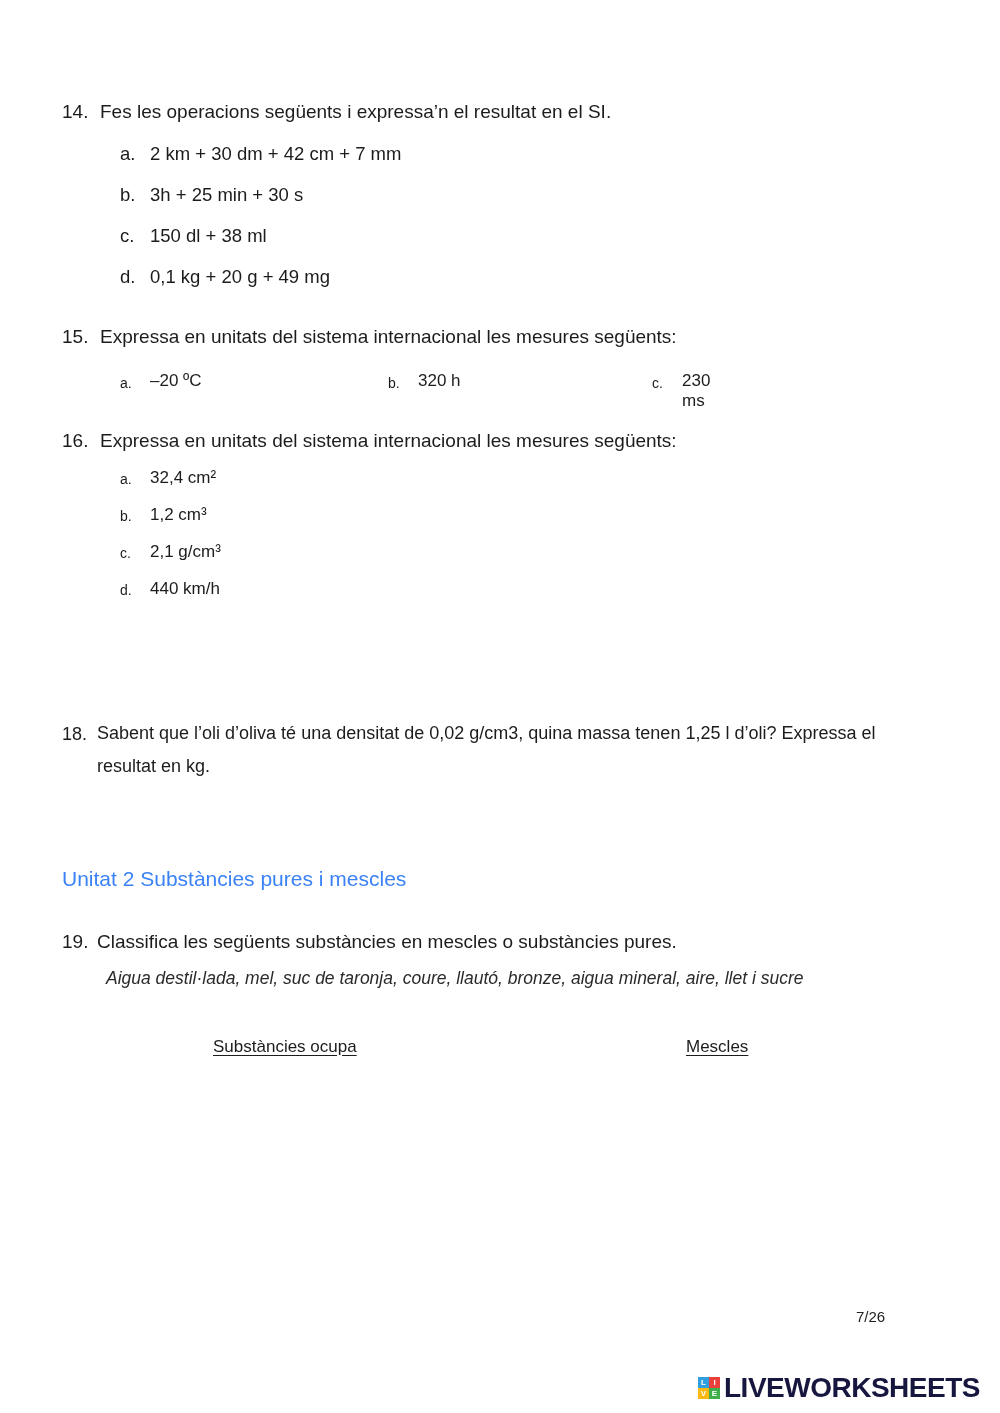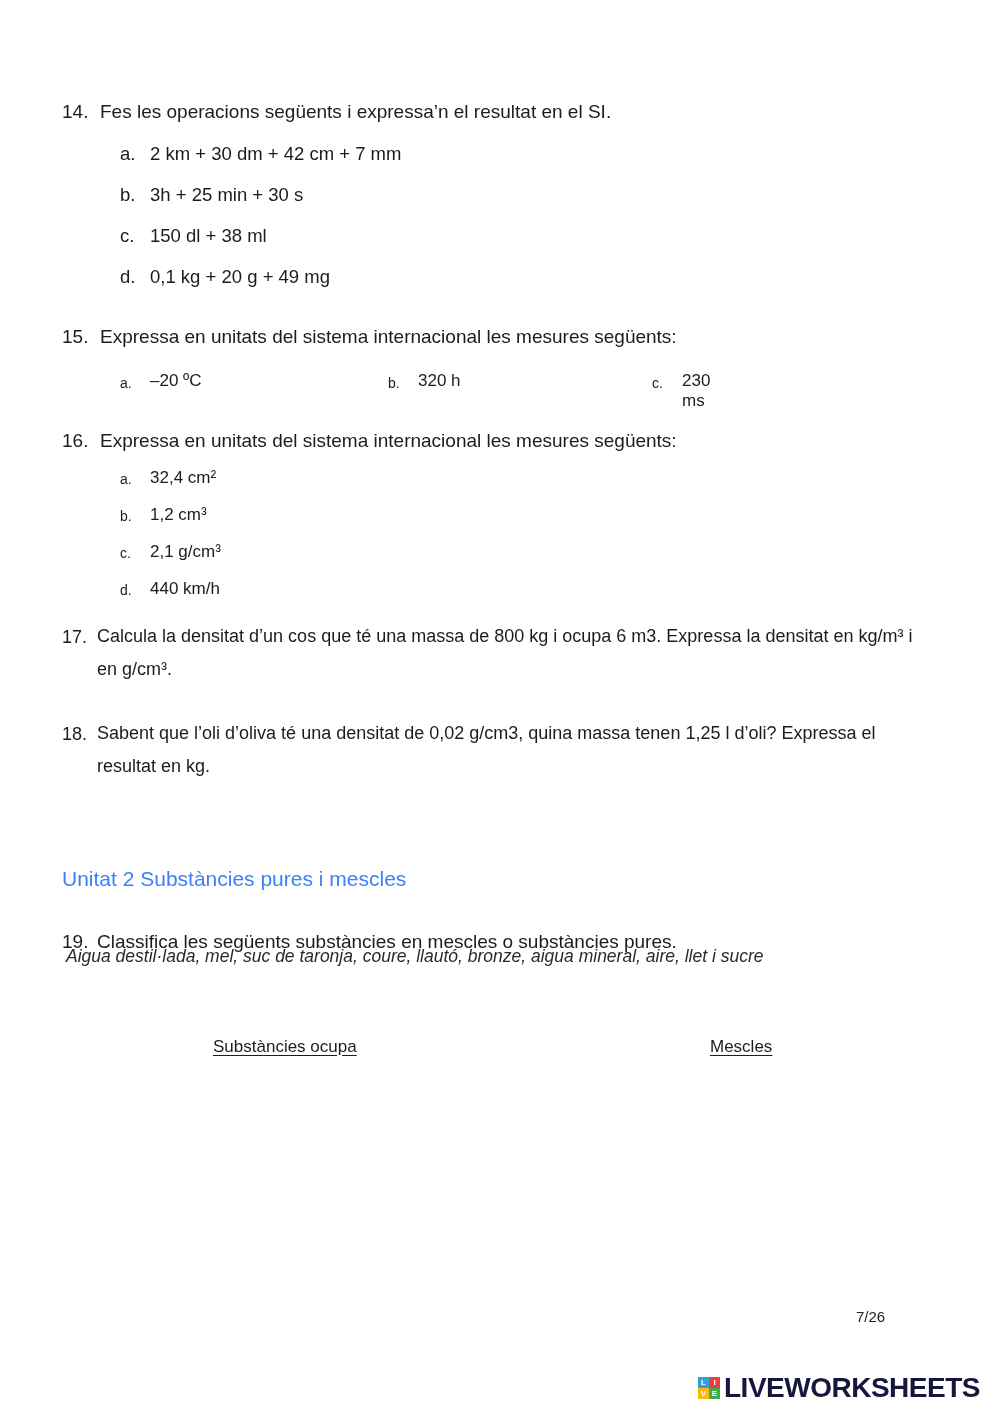--- a/index.html
+++ b/index.html
@@ -41,21 +41,21 @@
   .section-title { font-size:21px; line-height:26px; color:#4a7ebb; }
 
   .substances { position:absolute; left:66px; font-style:italic; font-size:17.5px; color:#2a2a2a; }
 
   .columns { position:absolute; left:0; top:1037px; width:1000px; height:24px; }
   .col-header {
     position:absolute; font-size:17px;
     text-decoration:underline; text-underline-offset:3px;
   }
   .col-left  { left:213px; }
-  .col-right { left:710px; }
+  .col-right { left:686px; }
 
   .pagenum { position:absolute; left:856px; top:1308px; font-size:15px; color:#222; }
 
   .footer-brand {
     position:absolute; left:698px; top:1372px;
     display:flex; align-items:center; gap:4px;
     cursor:pointer; text-decoration:none;
   }
   .logo-grid {
     width:22px; height:22px;
@@ -141,40 +141,36 @@
         <span class="sublabel">c.</span>
         <span class="subtext">2,1 g/cm³</span>
       </div>
       <div class="subitem">
         <span class="sublabel">d.</span>
         <span class="subtext">440 km/h</span>
       </div>
     </div>
   </section>
 
-  <section class="block para" style="top:620px;">
-    <span class="qnum">17.</span>
-    <p>Calcula la densitat d’un cos que té una massa de 800 kg i ocupa 6 m3. Expressa la densitat en kg/m³ i en g/cm³.</p>
-  </section>
 
   <section class="block para" style="top:717px;">
     <span class="qnum">18.</span>
     <p>Sabent que l’oli d’oliva té una densitat de 0,02 g/cm3, quina massa tenen 1,25 l d’oli? Expressa el resultat en kg.</p>
   </section>
 
   <h2 class="block section-title" style="top: 866px; font-weight: normal; color: #3b82f6;">Unitat 2 Substàncies pures i mescles</h2>
 
   <section class="block" style="top:930px;">
     <div class="qline">
       <span class="qnum narrow">19.</span>
       <span class="qtext">Classifica les següents substàncies en mescles o substàncies pures.</span>
     </div>
   </section>
 
-  <div class="substances" style="top:946px;">Aigua destil·lada, mel, suc de taronja, coure, llautó, bronze, aigua mineral, aire, llet i sucre</div>
+  <div class="substances" style="top:968px;margin-left:40px;">Aigua destil·lada, mel, suc de taronja, coure, llautó, bronze, aigua mineral, aire, llet i sucre</div>
 
   <div class="columns">
     <span class="col-header col-left">Substàncies ocupa</span>
     <span class="col-header col-right">Mescles</span>
   </div>
 
   <div class="pagenum">7/26</div>
 
   <div class="footer-brand">
     <span class="logo-grid">

